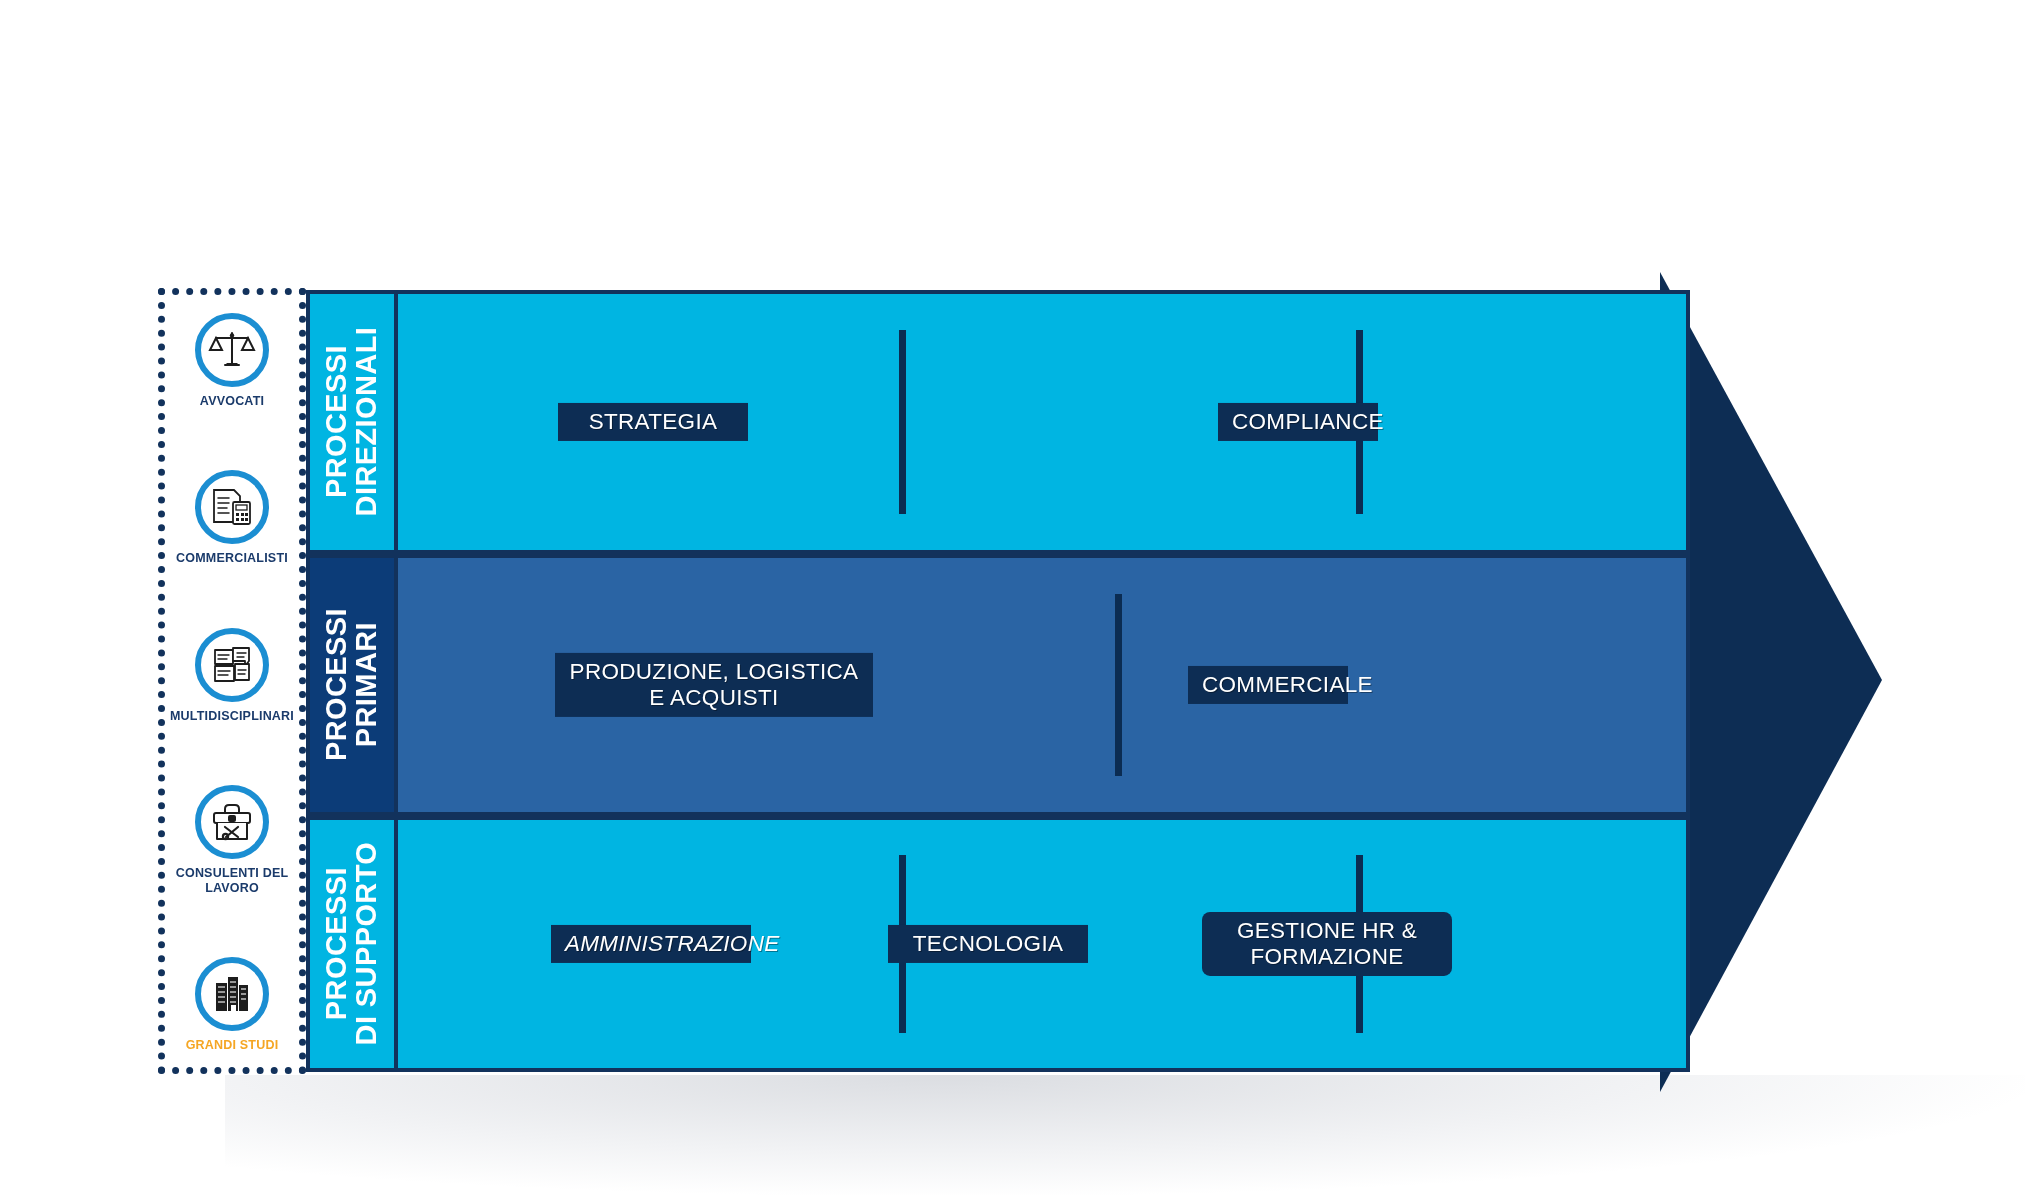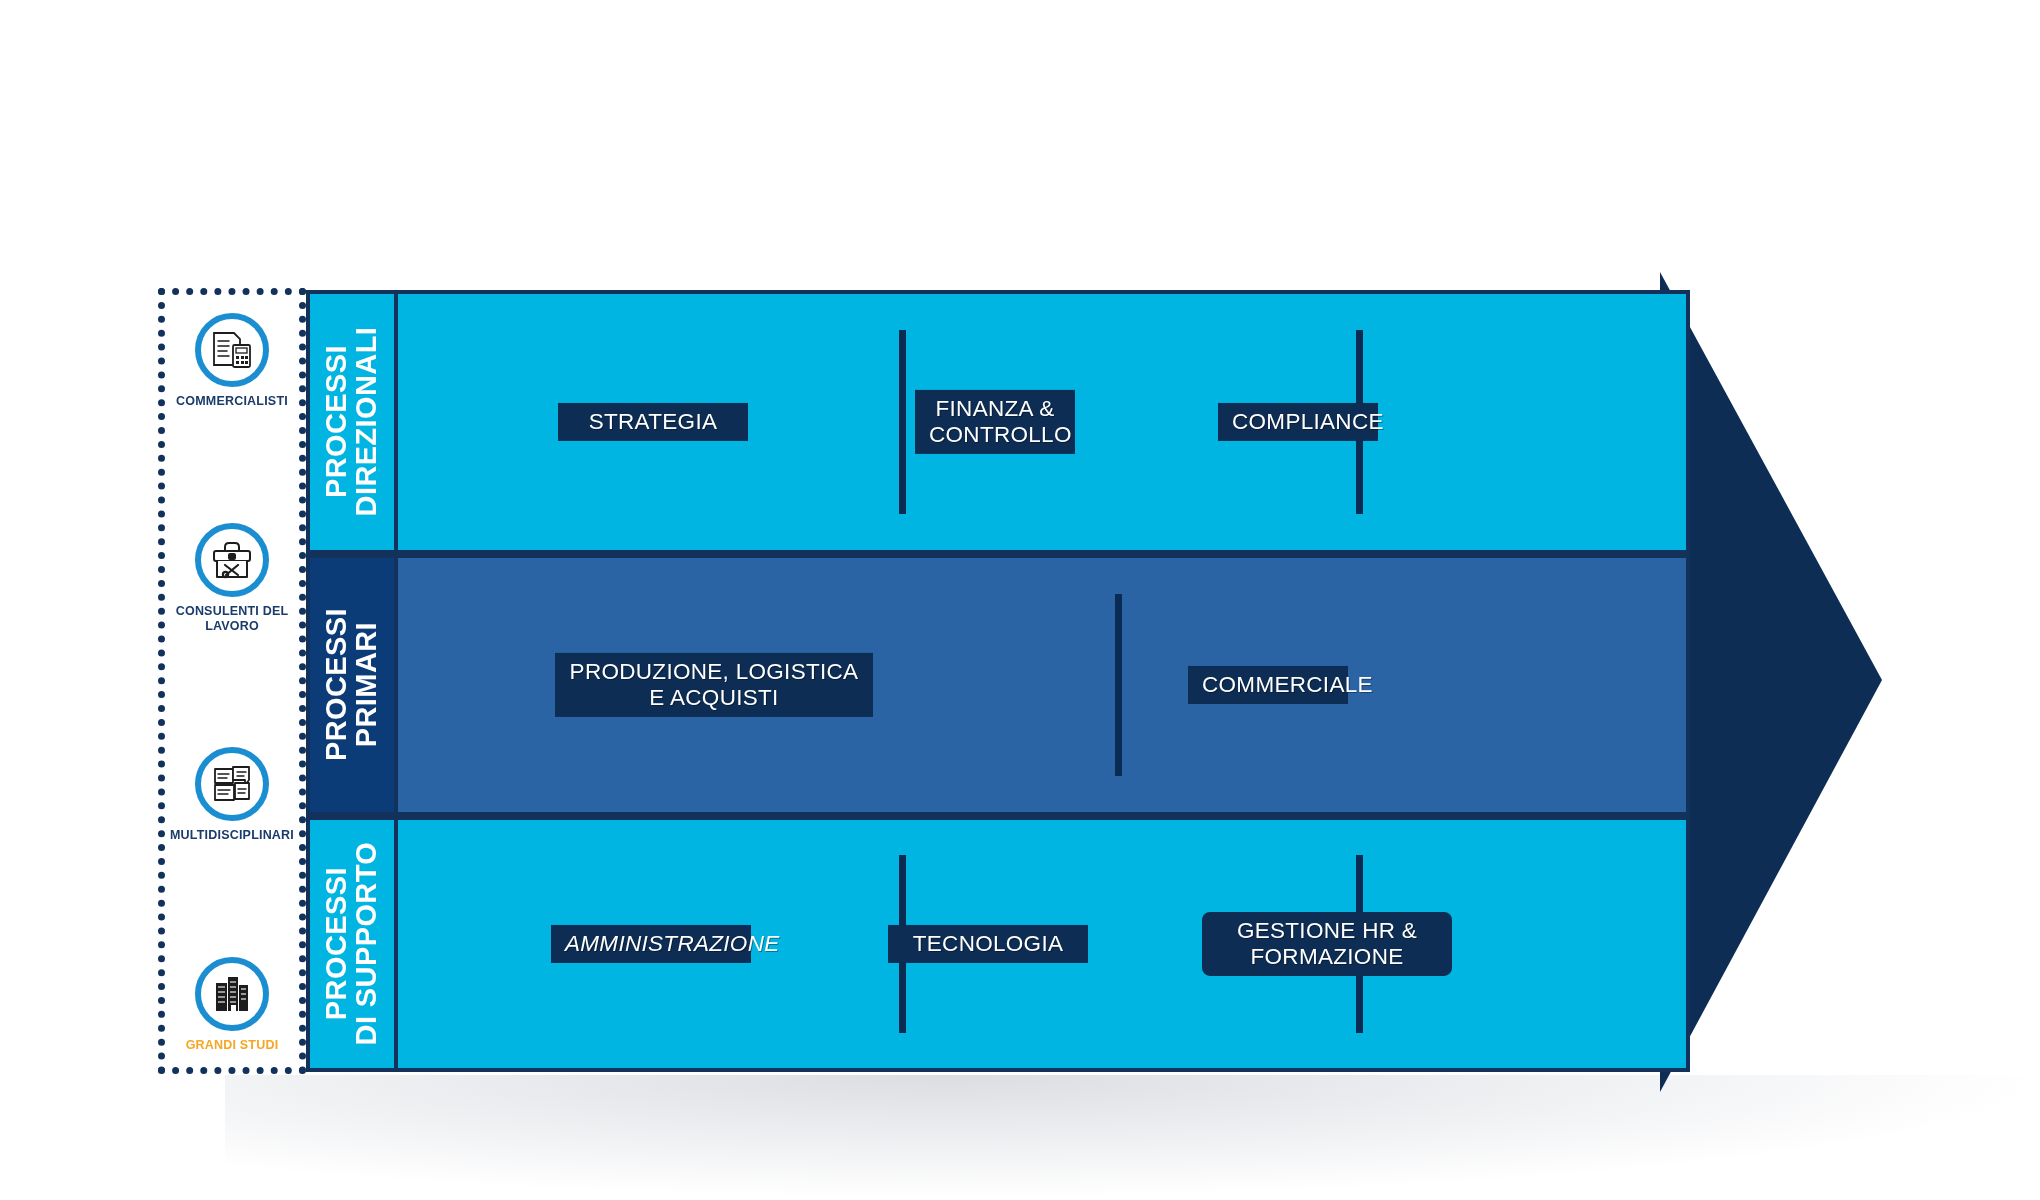--- a/index.html
+++ b/index.html
@@ -178,20 +178,36 @@
   <div class="ground-shadow"></div>
 
   <div class="arrow-head">
     <svg width="230" height="820" viewBox="0 0 230 820">
       <polygon points="0,0 0,820 222,408" fill="#0d2d54"></polygon>
     </svg>
   </div>
 
   <div class="professions-box">
 
+    <div class="profession">
+      <div class="prof-icon-wrap">
+        <svg width="50" height="50" viewBox="0 0 50 50">
+          <g fill="none" stroke="#1d1d1d" stroke-width="2" stroke-linecap="round">
+            <line x1="25" y1="8" x2="25" y2="38"></line>
+            <line x1="9" y1="13" x2="41" y2="13"></line>
+            <circle cx="25" cy="10.5" r="2.2" fill="#1d1d1d" stroke="none"></circle>
+            <path d="M9 13 L3 25 L15 25 Z" fill="#ffffff"></path>
+            <path d="M41 13 L35 25 L47 25 Z" fill="#ffffff"></path>
+            <line x1="18" y1="40" x2="32" y2="40"></line>
+            <path d="M20 38 L30 38 L32 40 L18 40 Z" fill="#1d1d1d" stroke="none"></path>
+          </g>
+        </svg>
+      </div>
+      <div class="prof-label">AVVOCATI</div>
+    </div>
 
     <div class="profession">
       <div class="prof-icon-wrap">
         <svg width="50" height="50" viewBox="0 0 50 50">
           <g fill="#ffffff" stroke="#1d1d1d" stroke-width="1.8">
             <path d="M7 8 h20 l6 6 v26 h-26 z"></path>
             <rect x="26" y="20" width="17" height="22" rx="1.5"></rect>
           </g>
           <g stroke="#1d1d1d" stroke-width="1.5" stroke-linecap="round">
             <line x1="11" y1="16" x2="22" y2="16"></line>
@@ -204,39 +220,20 @@
             <rect x="29" y="31" width="3" height="3"></rect>
             <rect x="34" y="31" width="3" height="3"></rect>
             <rect x="38" y="31" width="3" height="3"></rect>
             <rect x="29" y="36" width="3" height="3"></rect>
             <rect x="34" y="36" width="3" height="3"></rect>
             <rect x="38" y="36" width="3" height="3"></rect>
           </g>
         </svg>
       </div>
       <div class="prof-label">COMMERCIALISTI</div>
-    </div>
-
-    <div class="profession">
-      <div class="prof-icon-wrap">
-        <svg width="50" height="50" viewBox="0 0 50 50">
-          <g fill="#ffffff" stroke="#1d1d1d" stroke-width="2" stroke-linejoin="round">
-            <path d="M18 12 q0-4 4-4 h6 q4 0 4 4 v4 h-14 z"></path>
-            <rect x="7" y="16" width="36" height="10" rx="2"></rect>
-            <rect x="22" y="19" width="6" height="5" rx="1" fill="#1d1d1d"></rect>
-            <path d="M10 26 v16 h30 v-16"></path>
-          </g>
-          <g stroke="#1d1d1d" stroke-width="2.2" stroke-linecap="round" fill="none">
-            <line x1="18" y1="30" x2="31" y2="40"></line>
-            <line x1="31" y1="30" x2="19" y2="40"></line>
-            <circle cx="18.5" cy="39.5" r="2.6"></circle>
-          </g>
-        </svg>
-      </div>
-      <div class="prof-label">CONSULENTI DEL LAVORO</div>
     </div>
 
     <div class="profession">
       <div class="prof-icon-wrap">
         <svg width="50" height="50" viewBox="0 0 50 50">
           <g fill="#ffffff" stroke="#1d1d1d" stroke-width="1.8" stroke-linejoin="round">
             <path d="M8 10 h18 v14 h-18 z"></path>
             <path d="M26 8 h16 v13 l-4 5 v-5 h-12 z"></path>
             <path d="M8 26 h19 v15 h-19 z"></path>
             <path d="M28 24 h14 v16 h-14 z"></path>
@@ -247,20 +244,39 @@
             <line x1="30" y1="13" x2="39" y2="13"></line>
             <line x1="30" y1="17" x2="37" y2="17"></line>
             <line x1="11" y1="31" x2="23" y2="31"></line>
             <line x1="11" y1="35" x2="21" y2="35"></line>
             <line x1="31" y1="30" x2="39" y2="30"></line>
             <line x1="31" y1="34" x2="38" y2="34"></line>
           </g>
         </svg>
       </div>
       <div class="prof-label">MULTIDISCIPLINARI</div>
+    </div>
+
+    <div class="profession">
+      <div class="prof-icon-wrap">
+        <svg width="50" height="50" viewBox="0 0 50 50">
+          <g fill="#ffffff" stroke="#1d1d1d" stroke-width="2" stroke-linejoin="round">
+            <path d="M18 12 q0-4 4-4 h6 q4 0 4 4 v4 h-14 z"></path>
+            <rect x="7" y="16" width="36" height="10" rx="2"></rect>
+            <rect x="22" y="19" width="6" height="5" rx="1" fill="#1d1d1d"></rect>
+            <path d="M10 26 v16 h30 v-16"></path>
+          </g>
+          <g stroke="#1d1d1d" stroke-width="2.2" stroke-linecap="round" fill="none">
+            <line x1="18" y1="30" x2="31" y2="40"></line>
+            <line x1="31" y1="30" x2="19" y2="40"></line>
+            <circle cx="18.5" cy="39.5" r="2.6"></circle>
+          </g>
+        </svg>
+      </div>
+      <div class="prof-label">CONSULENTI DEL LAVORO</div>
     </div>
 
     <div class="profession">
       <div class="prof-icon-wrap">
         <svg width="50" height="50" viewBox="0 0 50 50">
           <g fill="#1d1d1d">
             <path d="M9 14 h11 v28 h-11 z"></path>
             <path d="M21 8 h10 v34 h-10 z"></path>
             <path d="M32 16 h9 v26 h-9 z"></path>
           </g>
@@ -292,22 +308,20 @@
       <div class="band-label cyan">
         <div class="band-label-text">
           <span>PROCESSI</span>
           <span class="l2">DIREZIONALI</span>
         </div>
       </div>
       <div class="band-body cyan">
         <div class="divider" style="left:501px;"></div>
         <div class="divider" style="left:958px;"></div>
         <div class="chip" style="left:255px; top:50%; width:190px;">STRATEGIA</div>
-        <div class="chip" style="left:597px; top:50%; width:160px;">FINANZA &amp;
-CONTROLLO</div>
         <div class="chip" style="left:900px; top:50%; width:160px;">COMPLIANCE</div>
       </div>
     </div>
 
     <div class="band band-2">
       <div class="band-label navy">
         <div class="band-label-text">
           <span>PROCESSI</span>
           <span class="l2">PRIMARI</span>
         </div>

